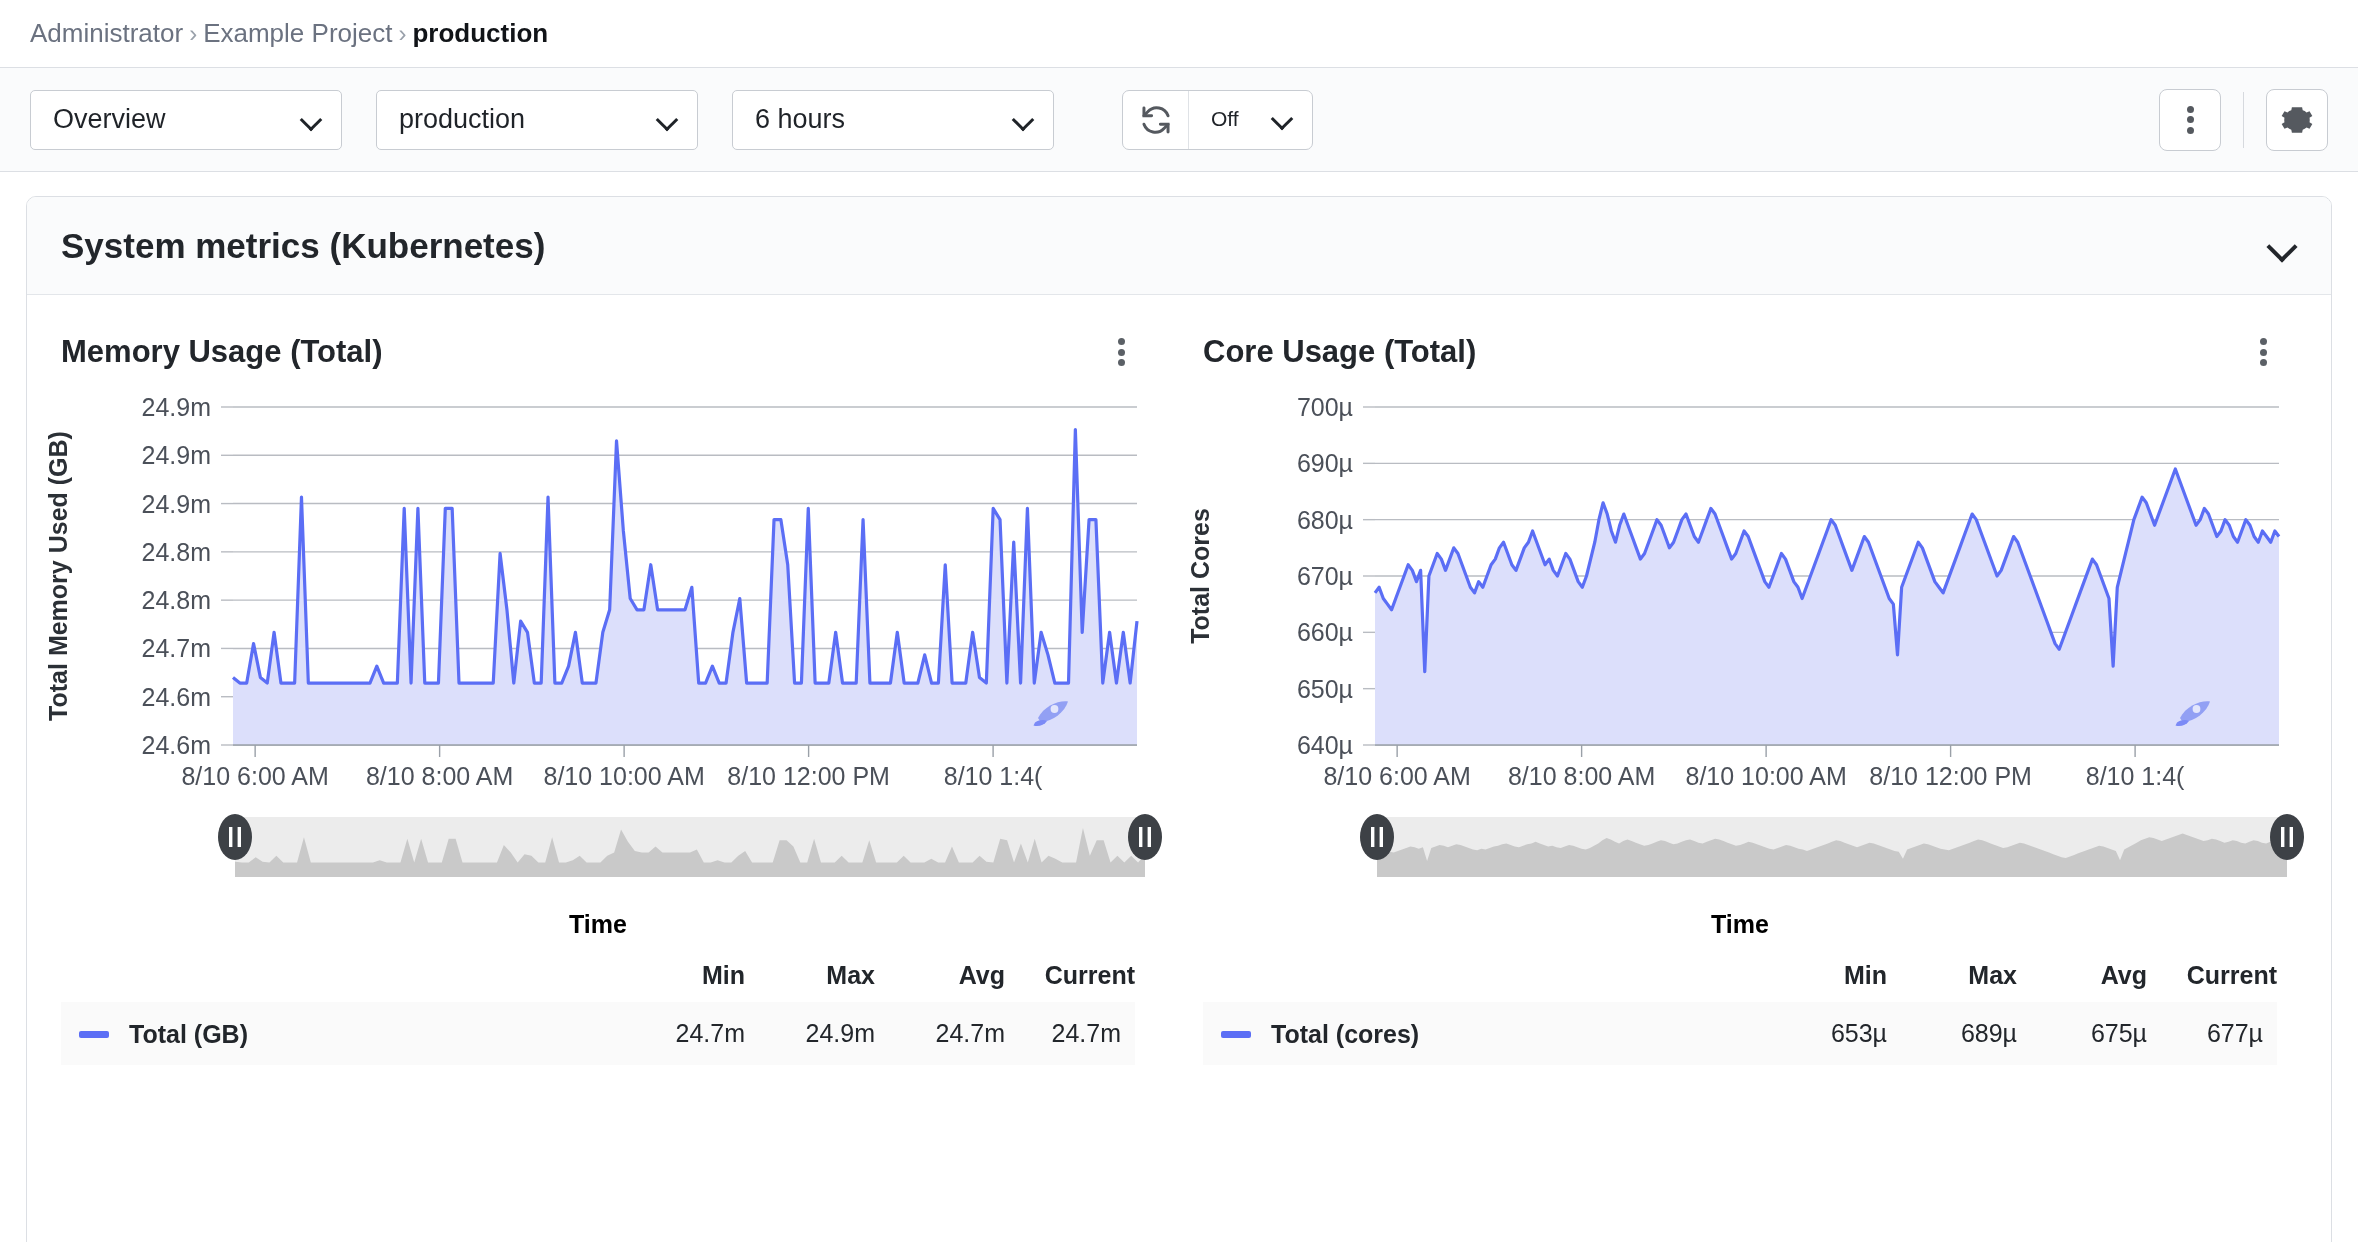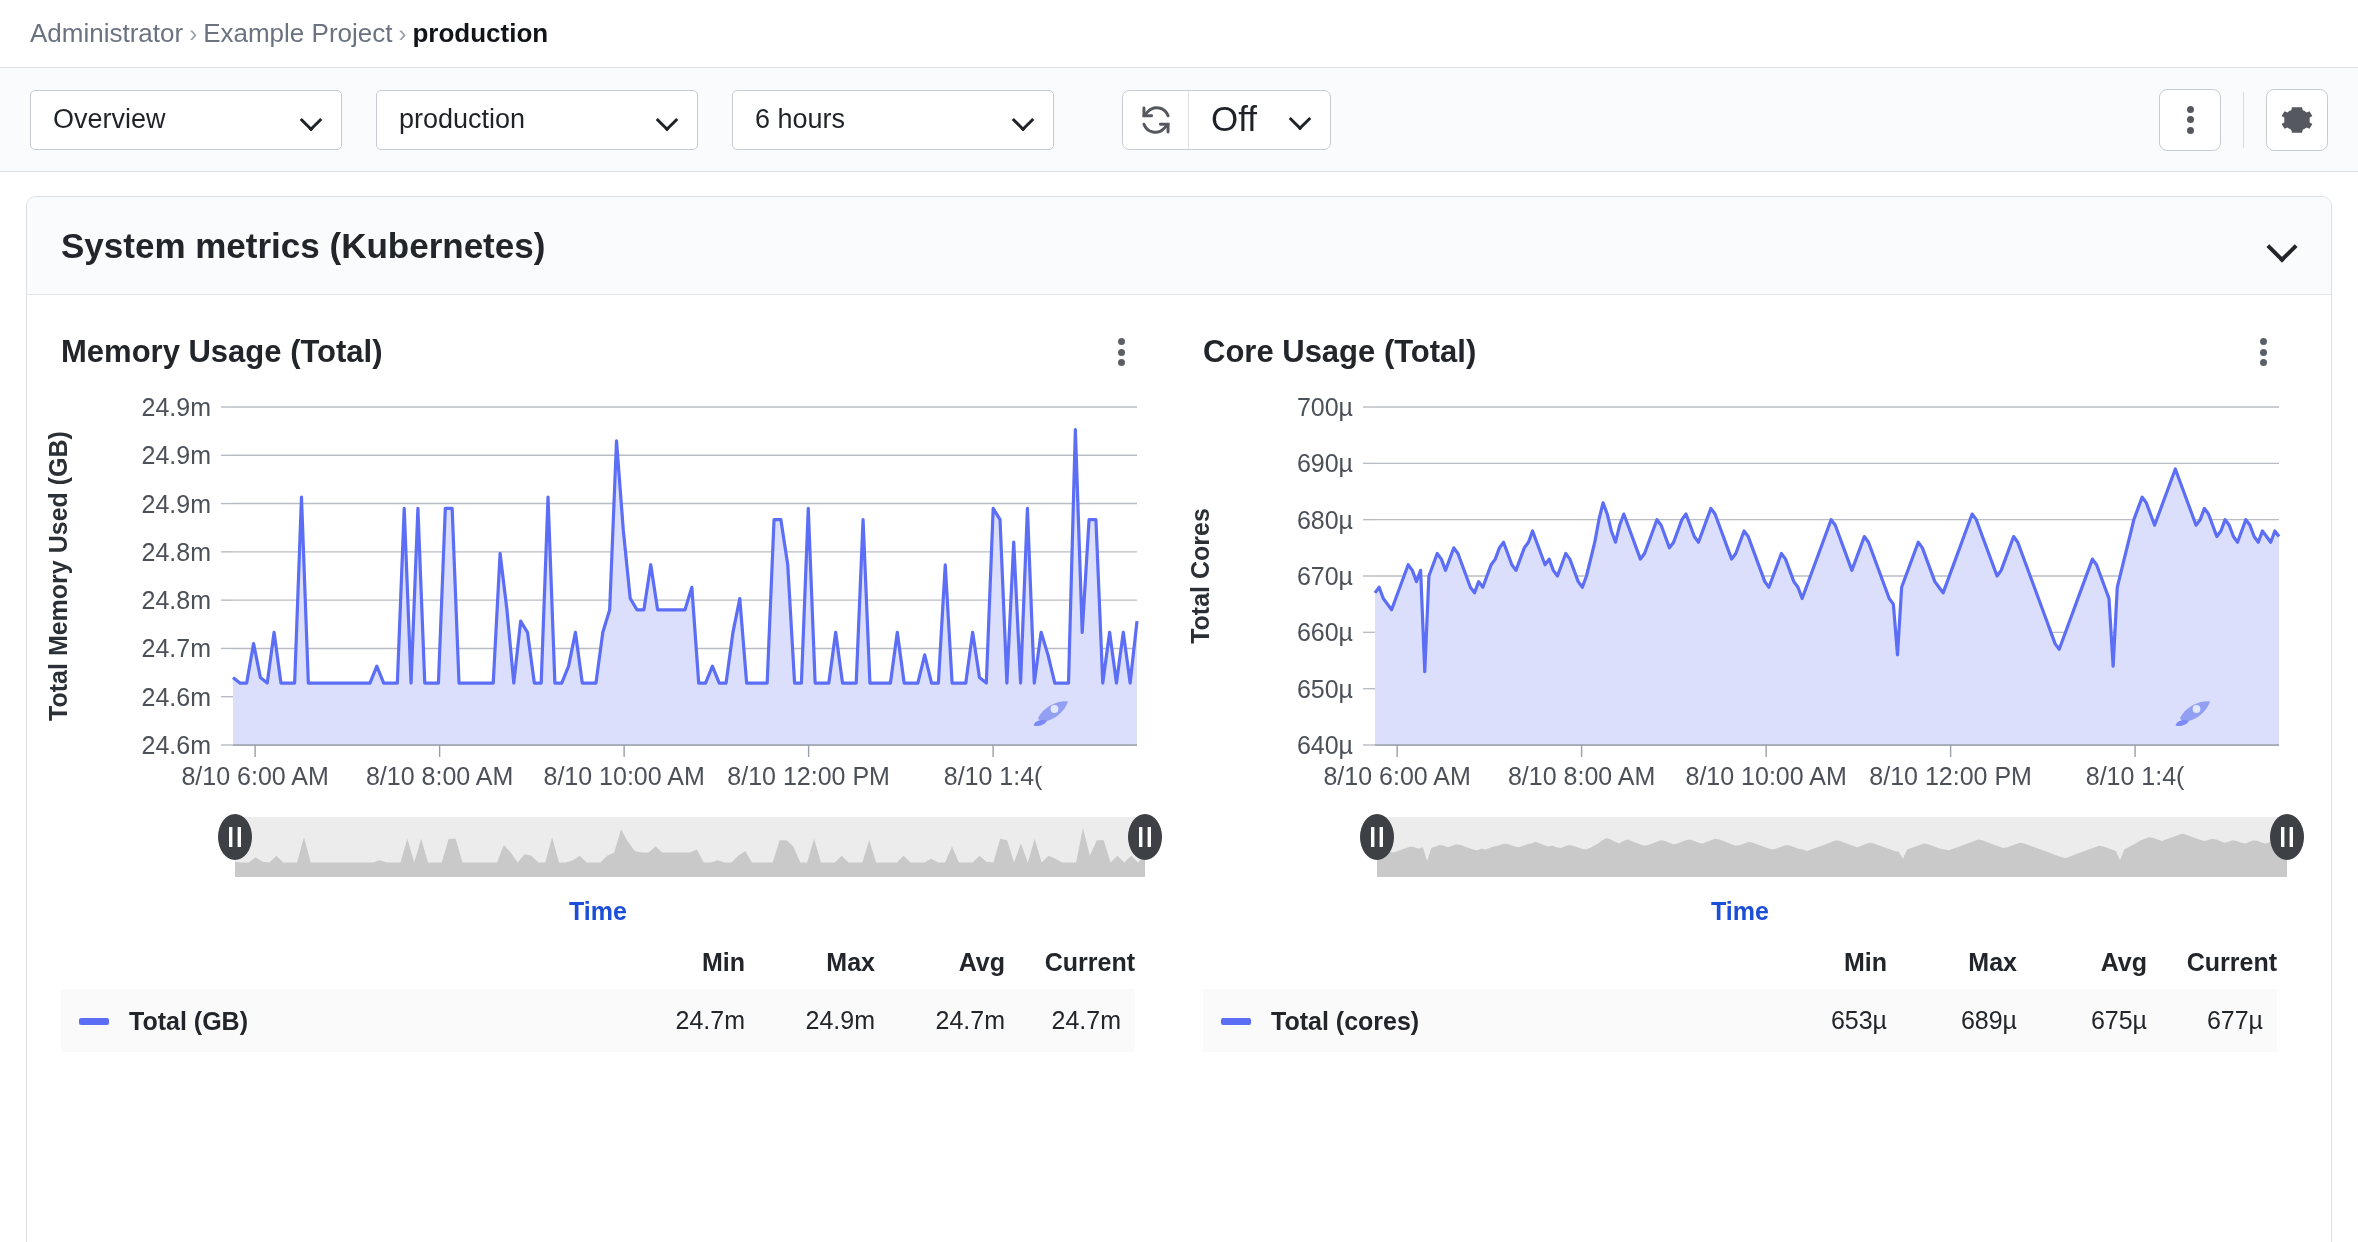--- a/index.html
+++ b/index.html
@@ -83,21 +83,21 @@
   }
   .refresh-btn {
     width: 66px; height: 100%;
     display: flex; align-items: center; justify-content: center;
     border-right: 1px solid #dfe2e6;
     cursor: pointer;
   }
   .refresh-off {
     display: flex; align-items: center; gap: 33px;
     padding: 0 18px 2px 22px;
-    font-size: 35px;
+    font-size: 21px;
     cursor: pointer;
     height: 100%;
   }
   .refresh-off .chev::before { border-width: 3px; }
 
   .icon-btn {
     width: 62px; height: 62px;
     border: 1px solid #c8ccd2;
     border-radius: 8px;
     background: #fff;
@@ -151,21 +151,21 @@
     display: flex; align-items: center;
     padding: 0 34px 0 34px;
     height: 54px;
   }
   .panel-title { font-size: 31px; font-weight: 700; color: #22262b; }
   .panel-kebab { margin-left: auto; cursor: pointer; padding: 6px 10px; }
   .panel-kebab span { width: 7px; height: 7px; border-radius: 50%; background: #5b6066; display: block; margin: 3.5px 0; }
 
   .chart-wrap { position: relative; margin-top: 14px; }
   svg.chart { display: block; }
-  .axis-title { text-align: center; font-size: 25px; font-weight: 700; color: #1d4ed8; margin-top: 4px; }
+  .axis-title { text-align: center; font-size: 25px; font-weight: 700; color: #000000; margin-top: 17px; }
 
   
   .legend { margin: 22px 34px 0 34px; }
   .legend table { width: 100%; border-collapse: collapse; font-size: 25px; }
   .legend th {
     text-align: right; font-weight: 700; color: #22262b;
     padding: 0 0 12px 0; font-size: 25px;
   }
   .legend th.name-col { text-align: left; }
   .legend td { padding: 16px 0; background: #fafafa; color: #22262b; text-align: right; }

